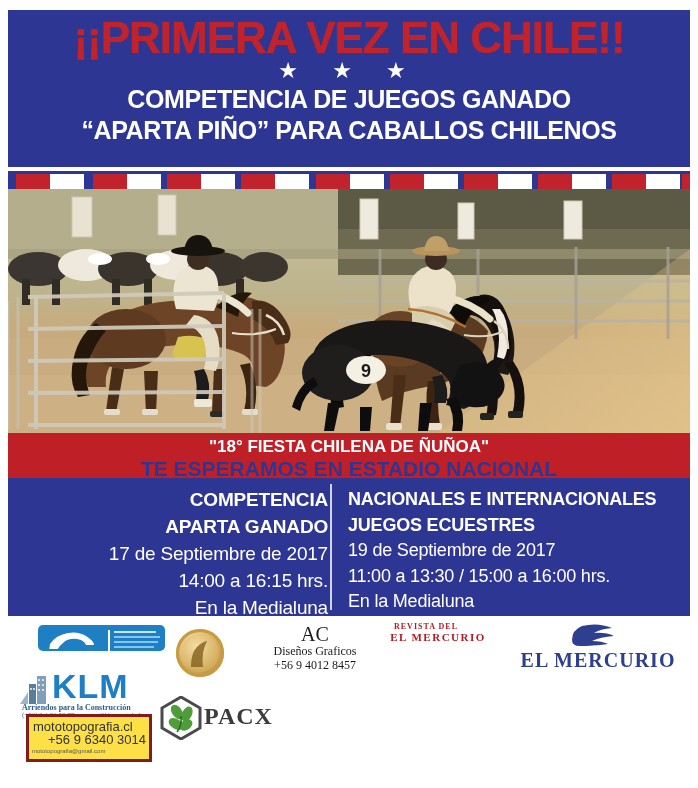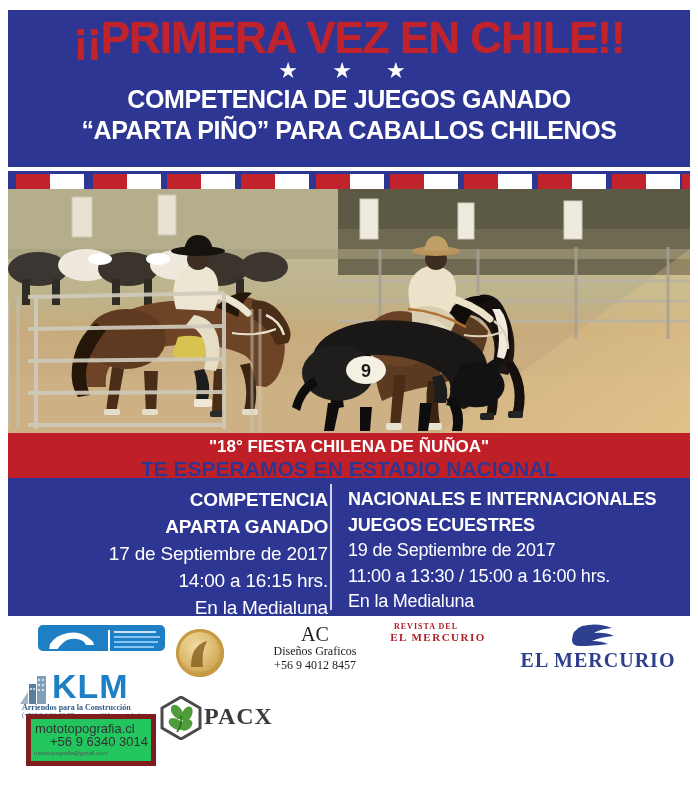--- a/index.html
+++ b/index.html
@@ -64,22 +64,22 @@
   .klm{position:absolute;left:18px;top:56px;width:150px;height:48px;}
   .klm .bars{position:absolute;left:2px;top:2px;width:34px;height:30px;}
   .klm .kt{position:absolute;left:34px;top:-5px;font-size:34px;font-weight:bold;color:#1e7fc4;
            letter-spacing:1px;font-family:"Liberation Sans",sans-serif;}
   .klm .k1{position:absolute;left:4px;top:31px;font-size:8px;color:#2f5c8a;font-weight:bold;
            font-family:"Liberation Serif",serif;}
   .klm .k2{position:absolute;left:4px;top:39px;font-size:7px;color:#3a6ea5;
            font-family:"Liberation Serif",serif;}
 
   
-  .motobox{position:absolute;left:26px;top:98px;width:120px;height:42px;border:5px solid #7f1d1d;
-           background:#22c55e;}
+  .motobox{position:absolute;left:26px;top:98px;width:120px;height:42px;border:3px solid #7f1d1d;
+           background:#fde047;}
   .motobox .m1{position:absolute;left:4px;top:2px;font-size:13px;color:#333;}
   .motobox .m2{position:absolute;right:3px;top:15px;font-size:13px;color:#333;}
   .motobox .m3{position:absolute;left:3px;top:31px;font-size:6px;color:#555;}
 
   
   .medal{position:absolute;left:176px;top:13px;width:48px;height:48px;border-radius:50%;
          background:radial-gradient(circle at 36% 30%,#f6e3a8 0%,#d9b462 45%,#a9812f 100%);
          box-shadow:inset 0 0 0 3px #c79a43;}
   .medal .inner{position:absolute;left:5px;top:5px;width:38px;height:38px;border-radius:50%;
                 background:radial-gradient(circle at 40% 32%,#f3dda2,#c79a43);}

